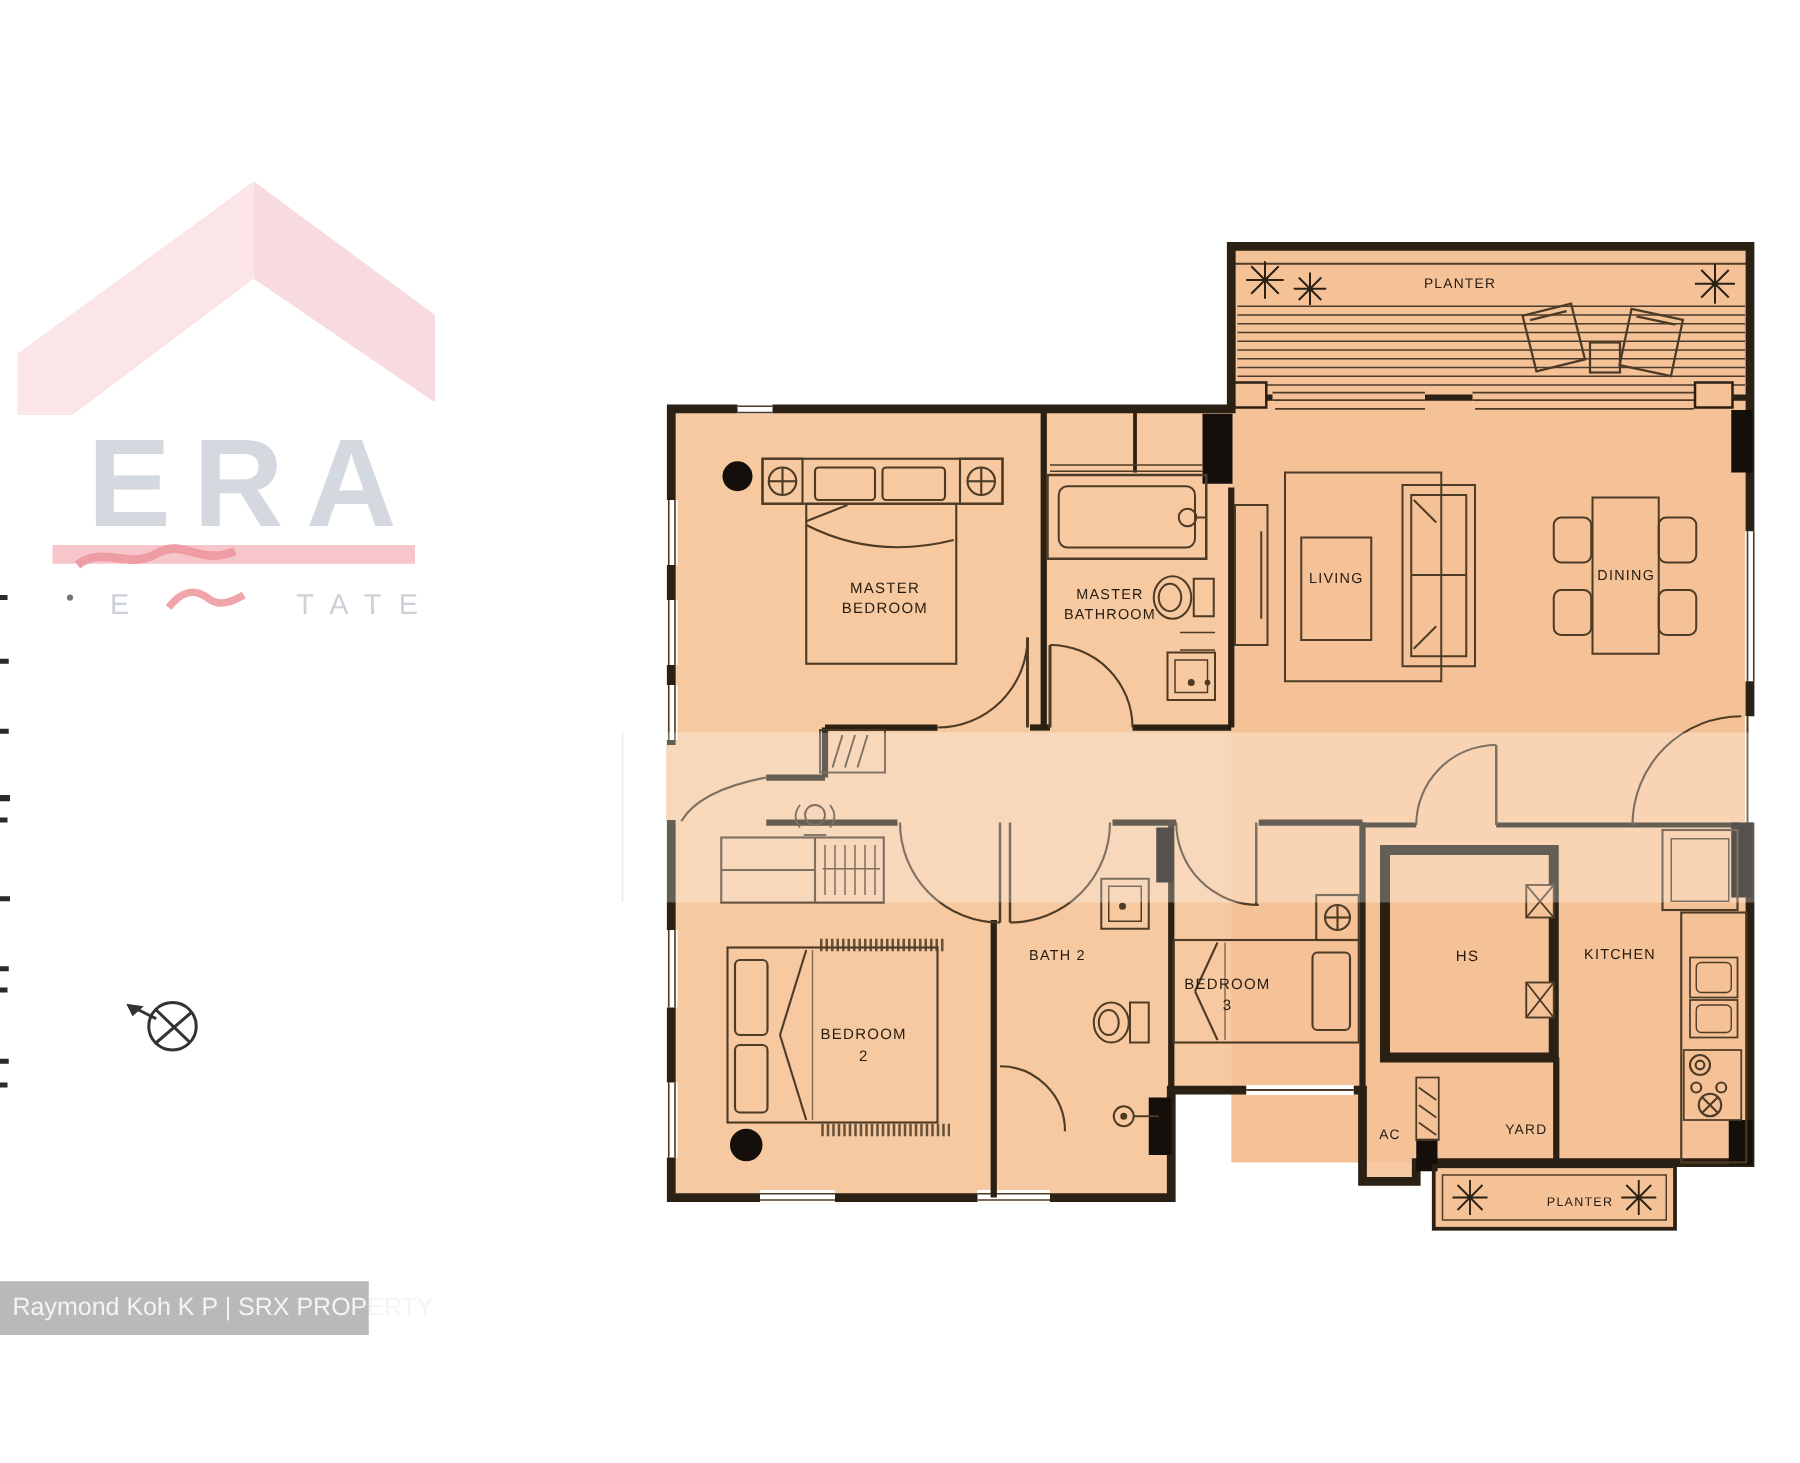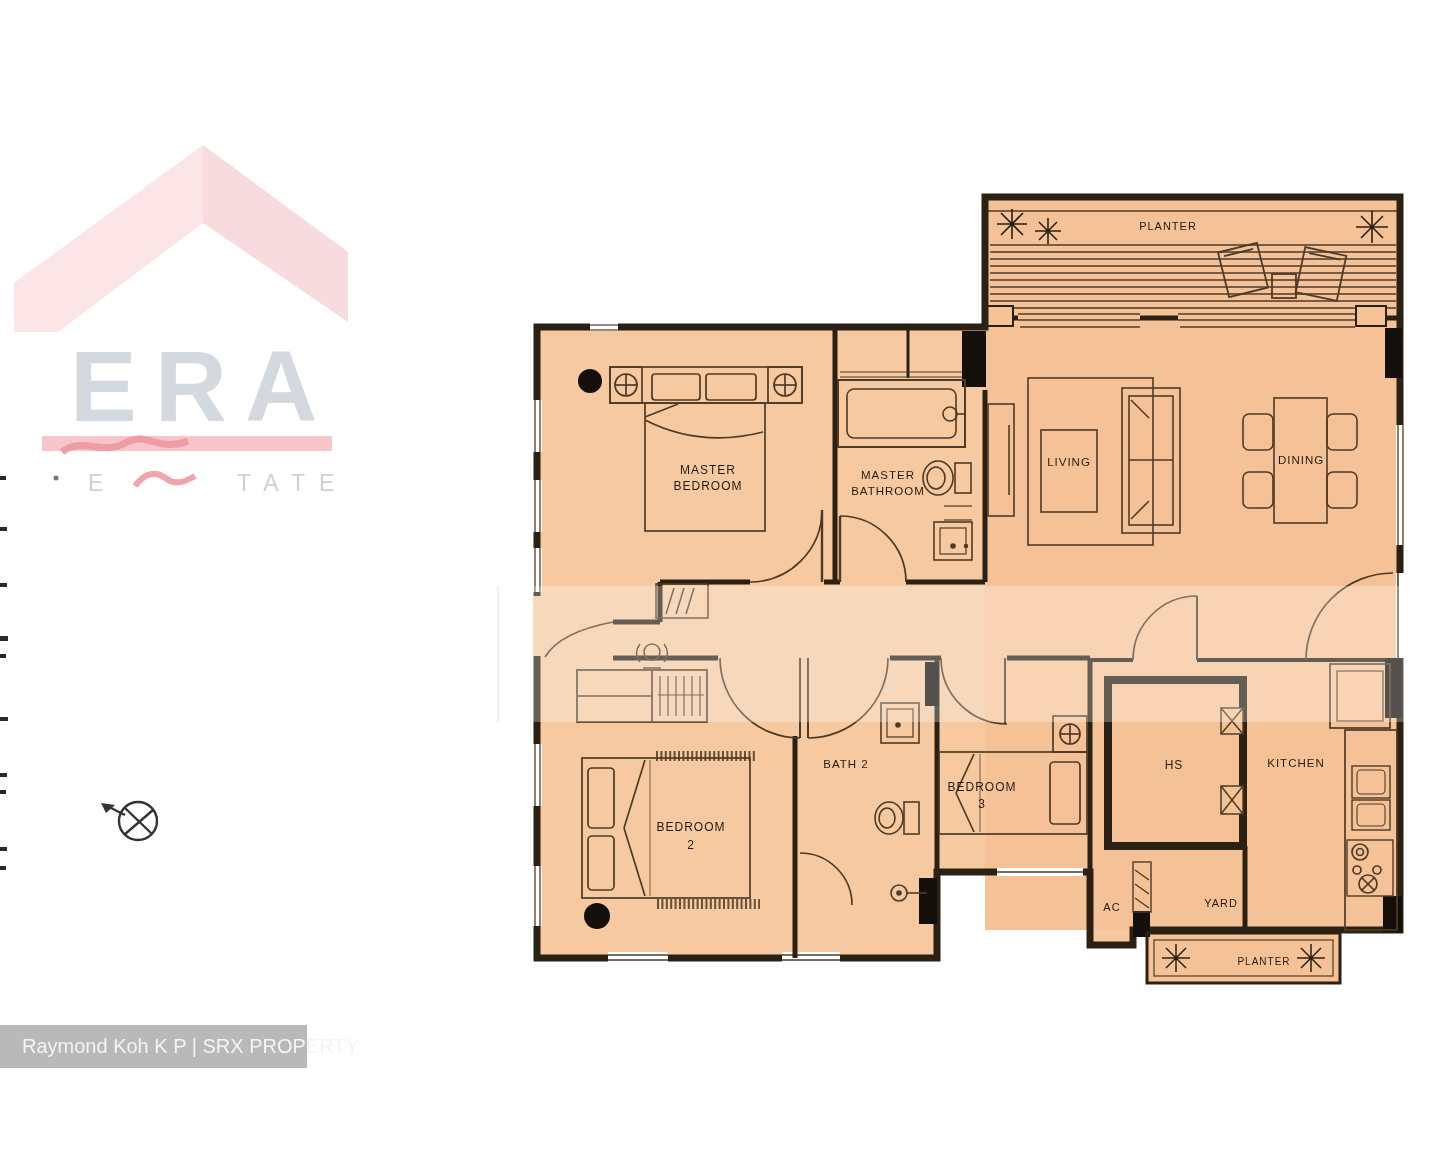--- a/index.html
+++ b/index.html
@@ -4,21 +4,21 @@
 <style>
   html,body{margin:0;padding:0;background:#fff;}
   #stage{position:relative;width:1440px;height:1170px;background:#ffffff;overflow:hidden;
          font-family:"Liberation Sans",sans-serif;}
   #plan-svg{position:absolute;left:0;top:0;}
   .room-label{fill:#241b10;font-family:"Liberation Sans",sans-serif;letter-spacing:1px;}
   .wall{stroke:#2a2014;fill:none;}
   .furn{stroke:#4e3b26;fill:none;}
   .thin{stroke:#4e3b26;fill:none;}
   #caption-bar{position:absolute;left:0;top:1025px;width:285px;height:43px;background:#b9b9b9;
-    color:#f4f4f4;font-size:20px;line-height:43px;padding-left:22px;white-space:nowrap;}
+    color:#f4f4f4;font-size:20px;line-height:43px;padding-left:10px;white-space:nowrap;}
 </style>
 </head>
 <body>
 
 <div id="stage">
 <svg id="plan-svg" width="1440" height="1170" viewBox="0 0 1440 1170">
 
   <g>
     <polygon points="203,145 14,283 14,332 58,332 203,223" fill="#fbe5e7"></polygon>
     <polygon points="203,145 348,252 348,322 203,223" fill="#f8dbde"></polygon>

